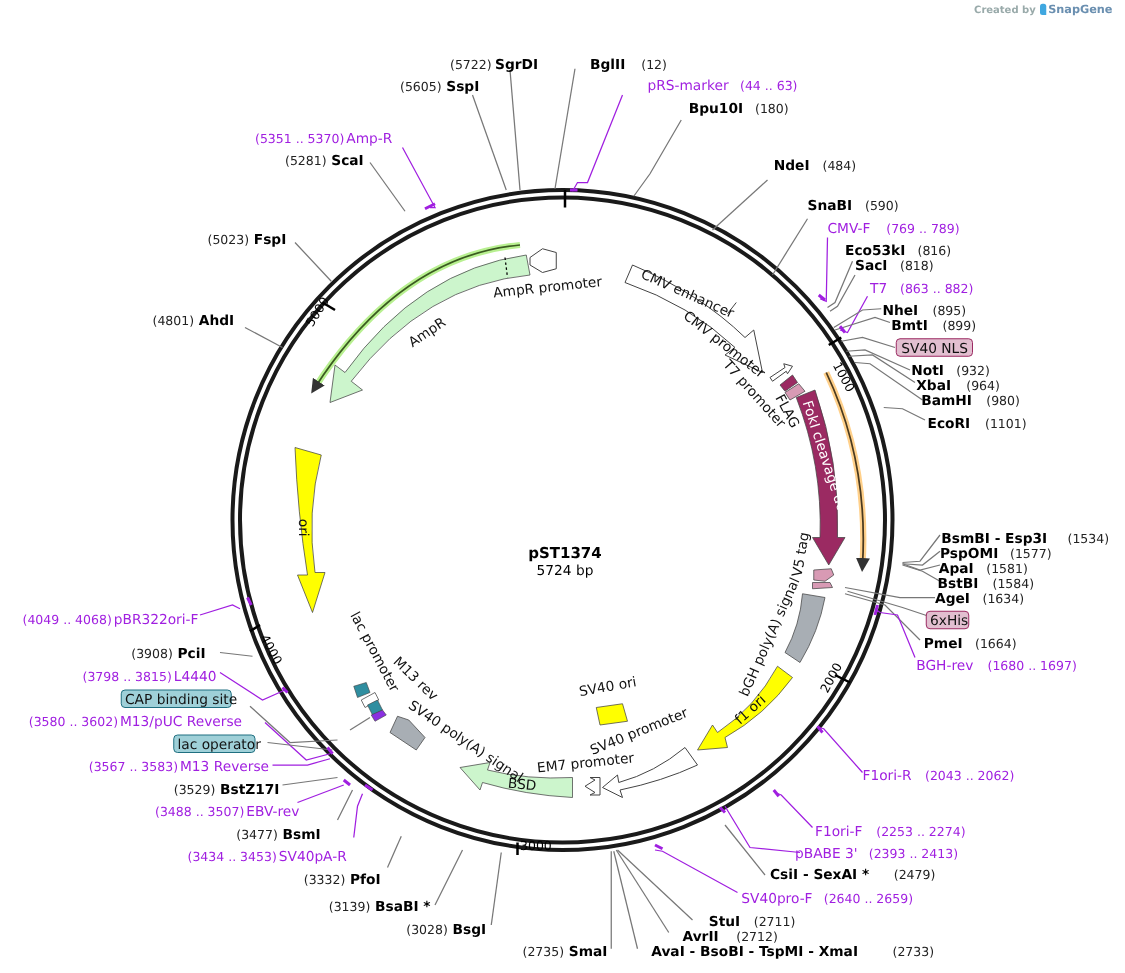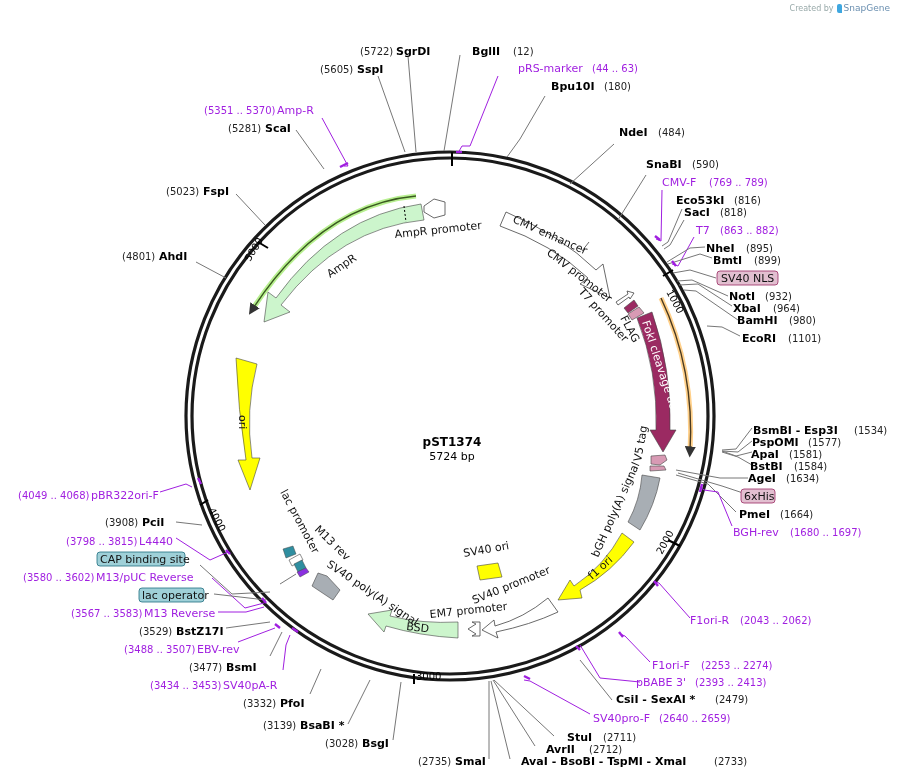--- a/index.html
+++ b/index.html
@@ -9,21 +9,21 @@
   .enz-name { font-weight:bold; font-size:11px; fill:#000; }
   .enz-pos { font-size:10px; fill:#222; }
   .primer { font-size:11px; fill:#a01fe0; }
   .primer-pos { font-size:10px; fill:#a01fe0; }
   .feat-label { font-size:11px; fill:#111; }
   .leader { stroke:#777; stroke-width:1; fill:none; }
   .leader-primer { stroke:#a01fe0; stroke-width:1; fill:none; }
   .tick-label { font-size:10px; fill:#000; }
   .title { font-weight:bold; font-size:12px; fill:#000; }
   .subtitle { font-size:11px; fill:#000; }
-  .credit { position:absolute; right:10px; top:3px; font-size:8px; color:#9aa; }
+  .credit { position:absolute; right:10px; top:3px; font-size:8px; color:#9aa;font-weight:bold; }
   .credit .brand { color:#6a8fb0; font-size:9px; }
   .credit .logo { display:inline-block; width:5px; height:9px; background:#3fa7e0; border-radius:2px 2px 0 2px; vertical-align:middle; margin:0 2px 0 3px; }
 </style>
 </head>
 <body>
 
 <div class="credit">
   <span>Created by</span><span class="logo"></span><span class="brand">SnapGene</span>
 </div>
 

